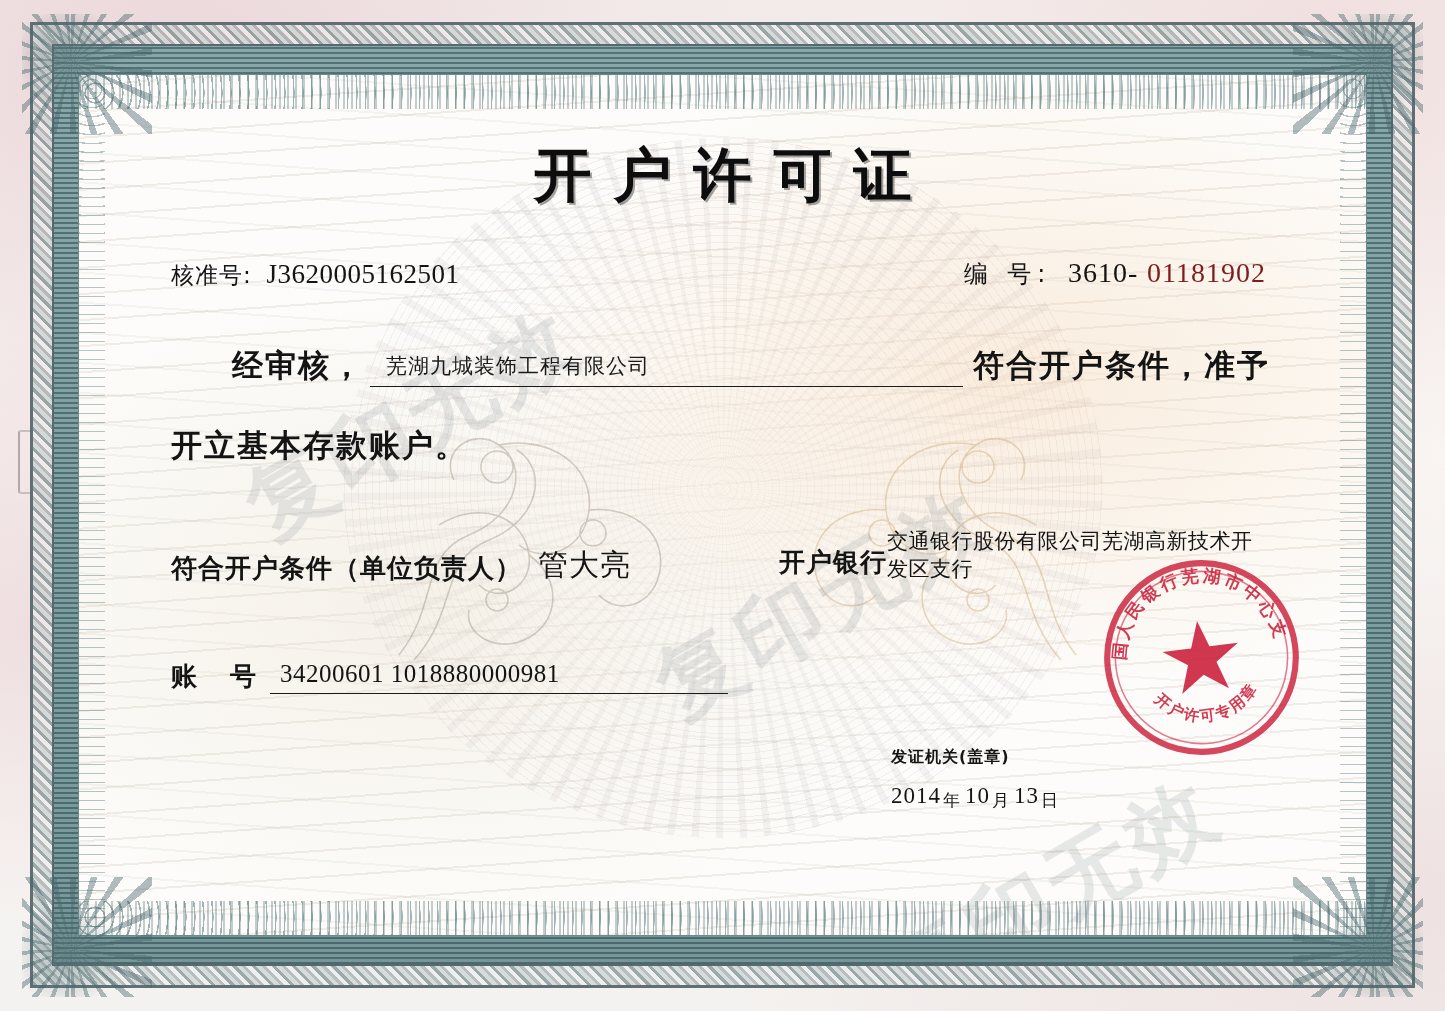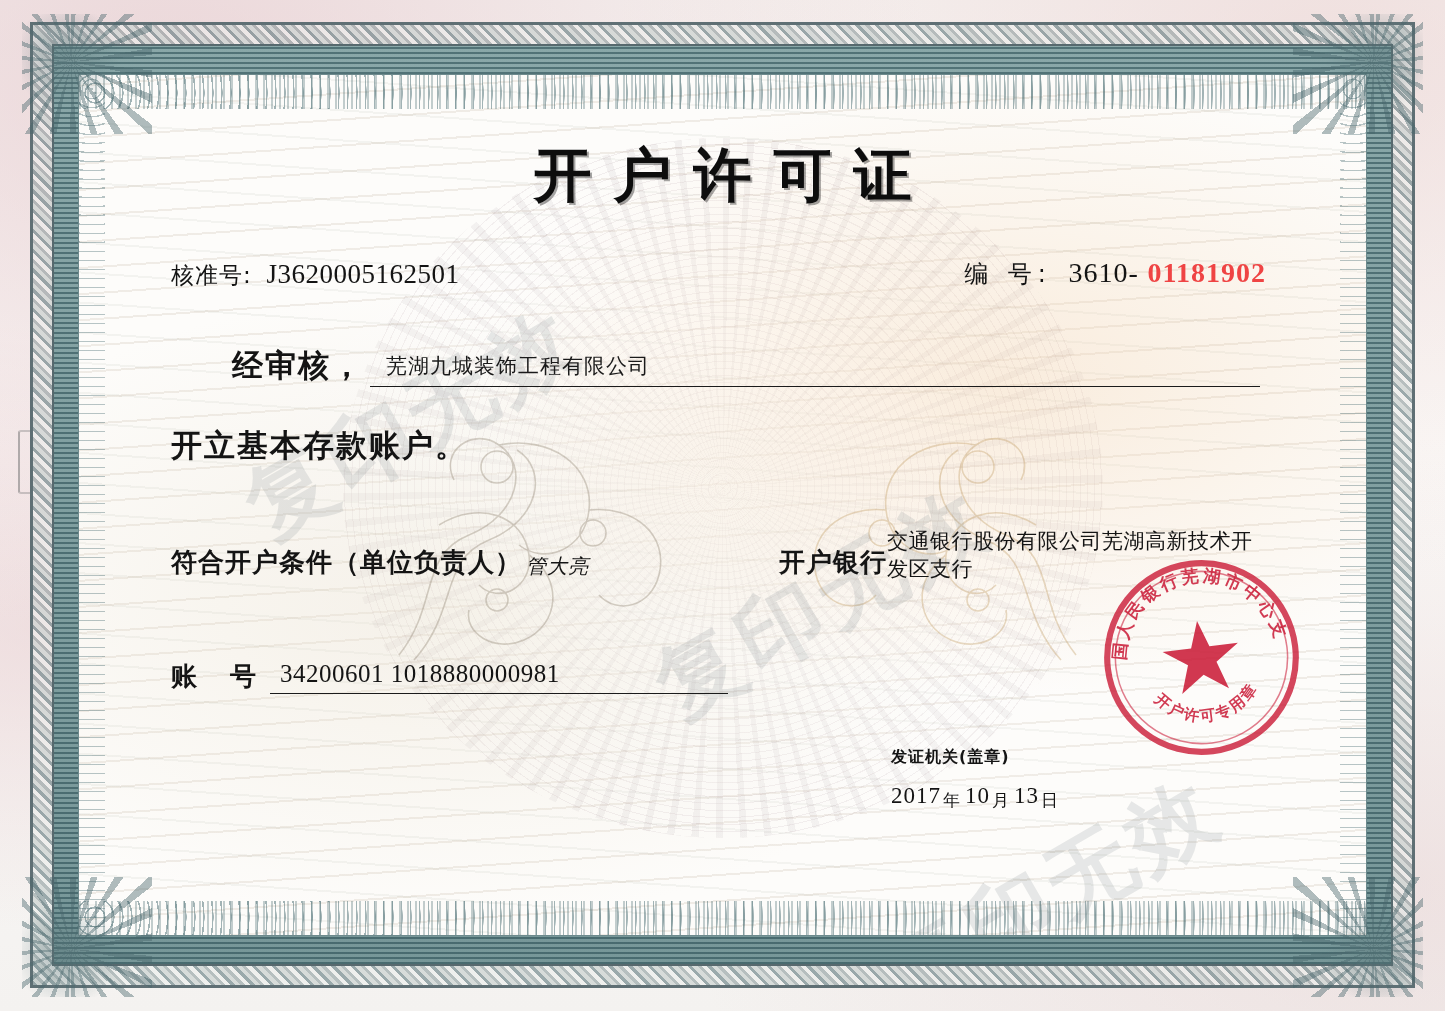--- a/index.html
+++ b/index.html
@@ -214,23 +214,23 @@
     white-space: nowrap;
   }
   .row-serial .label { letter-spacing: 6px; }
   .row-serial .prefix {
     font-family: "Liberation Serif", serif;
     font-size: 28px;
     margin-left: 8px;
     text-align: right;
   }
   .row-serial .red {
-    color: #ef4444;
+    color: #7f1d1d;
     font-family: "Liberation Serif", serif;
-    font-weight: 700;
+    font-weight: 400;
     font-size: 28px;
     letter-spacing: 1px;
   }
 
   .body-line1 {
     position: absolute;
     left: 81px; right: 96px;
     top: 270px;
     display: flex;
     align-items: flex-end;
@@ -266,24 +266,23 @@
     left: 92px;
     top: 470px;
     font-size: 26px;
     font-weight: 700;
     letter-spacing: 1px;
     display: flex;
     align-items: flex-end;
   }
   .row-rep .rep-name {
     font-weight: 400;
-    font-size: 20px;
-    margin-left: 4px;
-    letter-spacing: 1px;
-    font-style: italic;
+    font-size: 30px;
+    margin-left: 16px;
+    letter-spacing: 1px;
   }
 
   .row-bank {
     position: absolute;
     left: 700px;
     top: 470px;
     display: flex;
     align-items: flex-start;
     font-size: 26px;
     font-weight: 700;
@@ -427,20 +426,21 @@
 
       <div class="row-serial">
         <span class="label">编 号:</span>
         <span class="prefix">3610-</span>
         <span class="red">01181902</span>
       </div>
 
       <div class="body-line1">
         <span class="lead">经审核，</span>
         <span class="fill-company">芜湖九城装饰工程有限公司</span>
+        <span class="tail">符合开户条件，准予</span>
       </div>
 
       <div class="body-line2">开立基本存款账户。</div>
 
       <div class="row-rep">
         <span class="label">符合开户条件（单位负责人）</span>
         <span class="rep-name">管大亮</span>
       </div>
 
       <div class="row-bank">
@@ -449,21 +449,21 @@
       </div>
 
       <div class="row-account">
         <span class="label">账 号</span>
         <span class="acct-value">34200601 1018880000981</span>
       </div>
 
       <div class="issuer">发证机关(盖章)</div>
 
       <div class="issue-date">
-        <span class="num">2017</span><span class="cn">年</span><span class="num">10</span><span class="cn">月</span><span class="num">13</span><span class="cn">日</span>
+        <span class="num">2014</span><span class="cn">年</span><span class="num">10</span><span class="cn">月</span><span class="num">13</span><span class="cn">日</span>
       </div>
 
       <div class="seal">
         <svg viewBox="0 0 200 200" xmlns="http://www.w3.org/2000/svg">
           <defs>
             <path id="arcTop" d="M 26,100 A 74,74 0 0 1 174,100"></path>
             <path id="arcBottom" d="M 38,100 A 62,62 0 0 0 162,100"></path>
           </defs>
           <circle cx="100" cy="100" r="92" fill="none" stroke="#c8102e" stroke-width="6" opacity="0.85"></circle>
           <circle cx="100" cy="100" r="84" fill="none" stroke="#c8102e" stroke-width="1.5" opacity="0.6"></circle>

